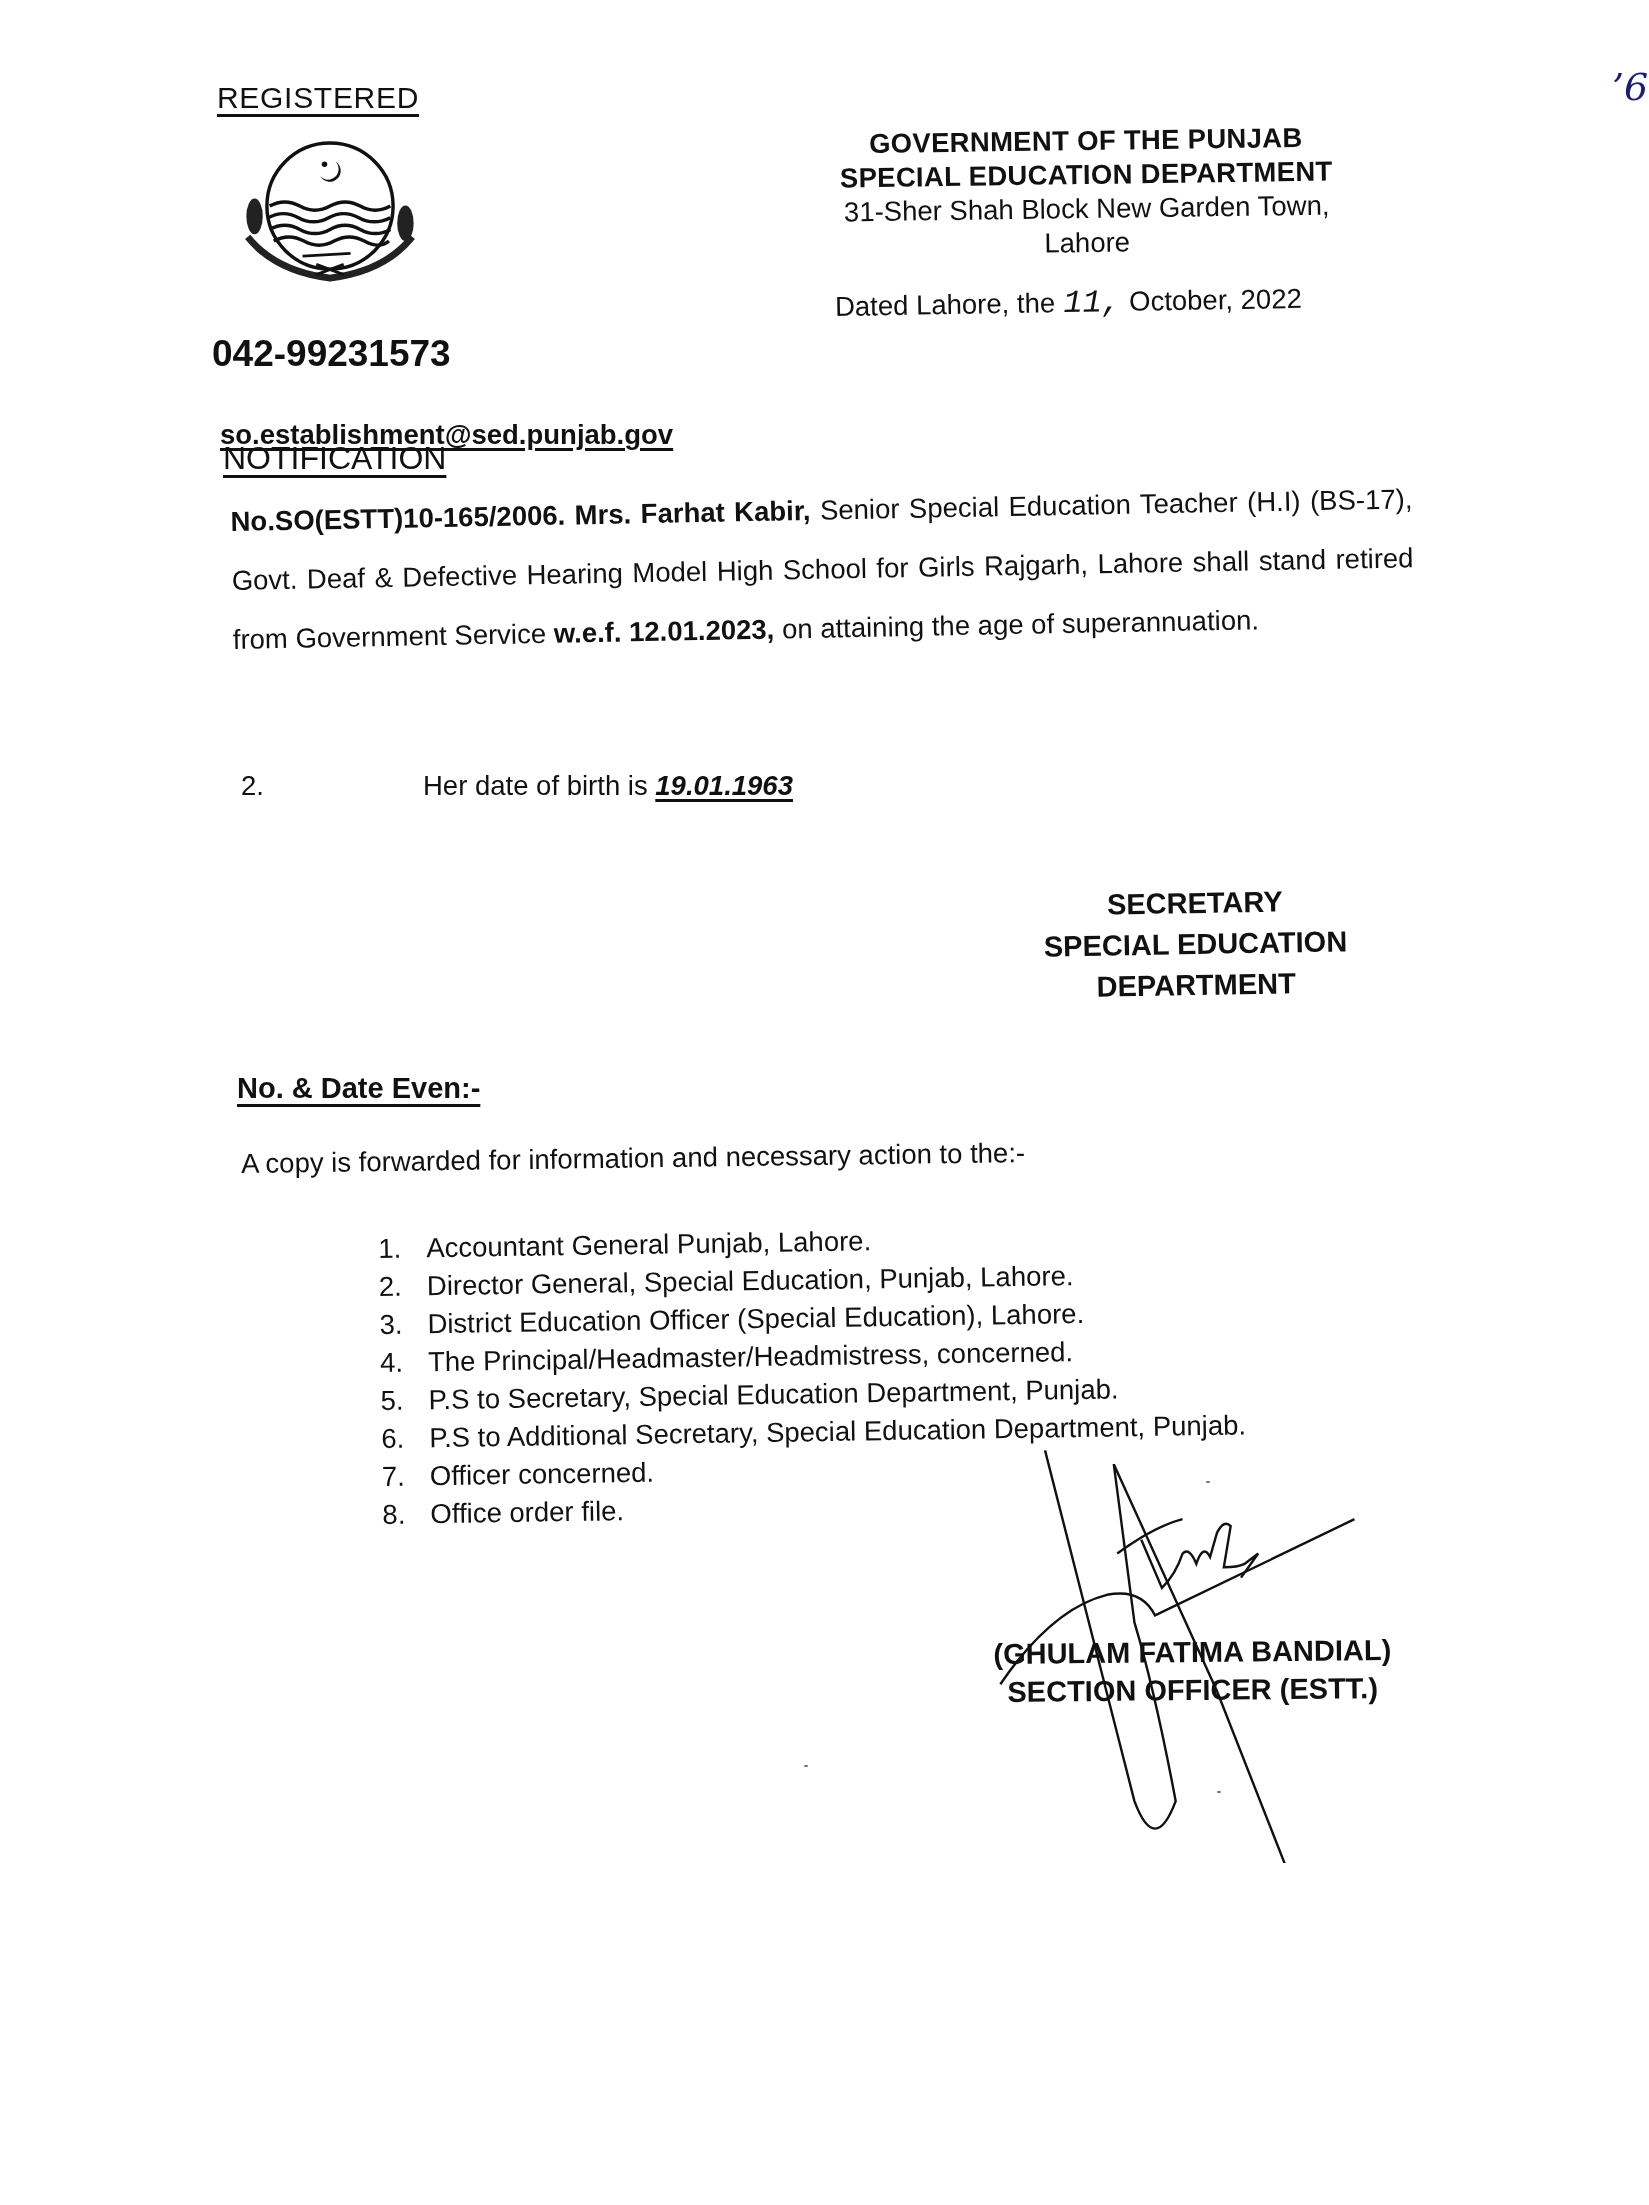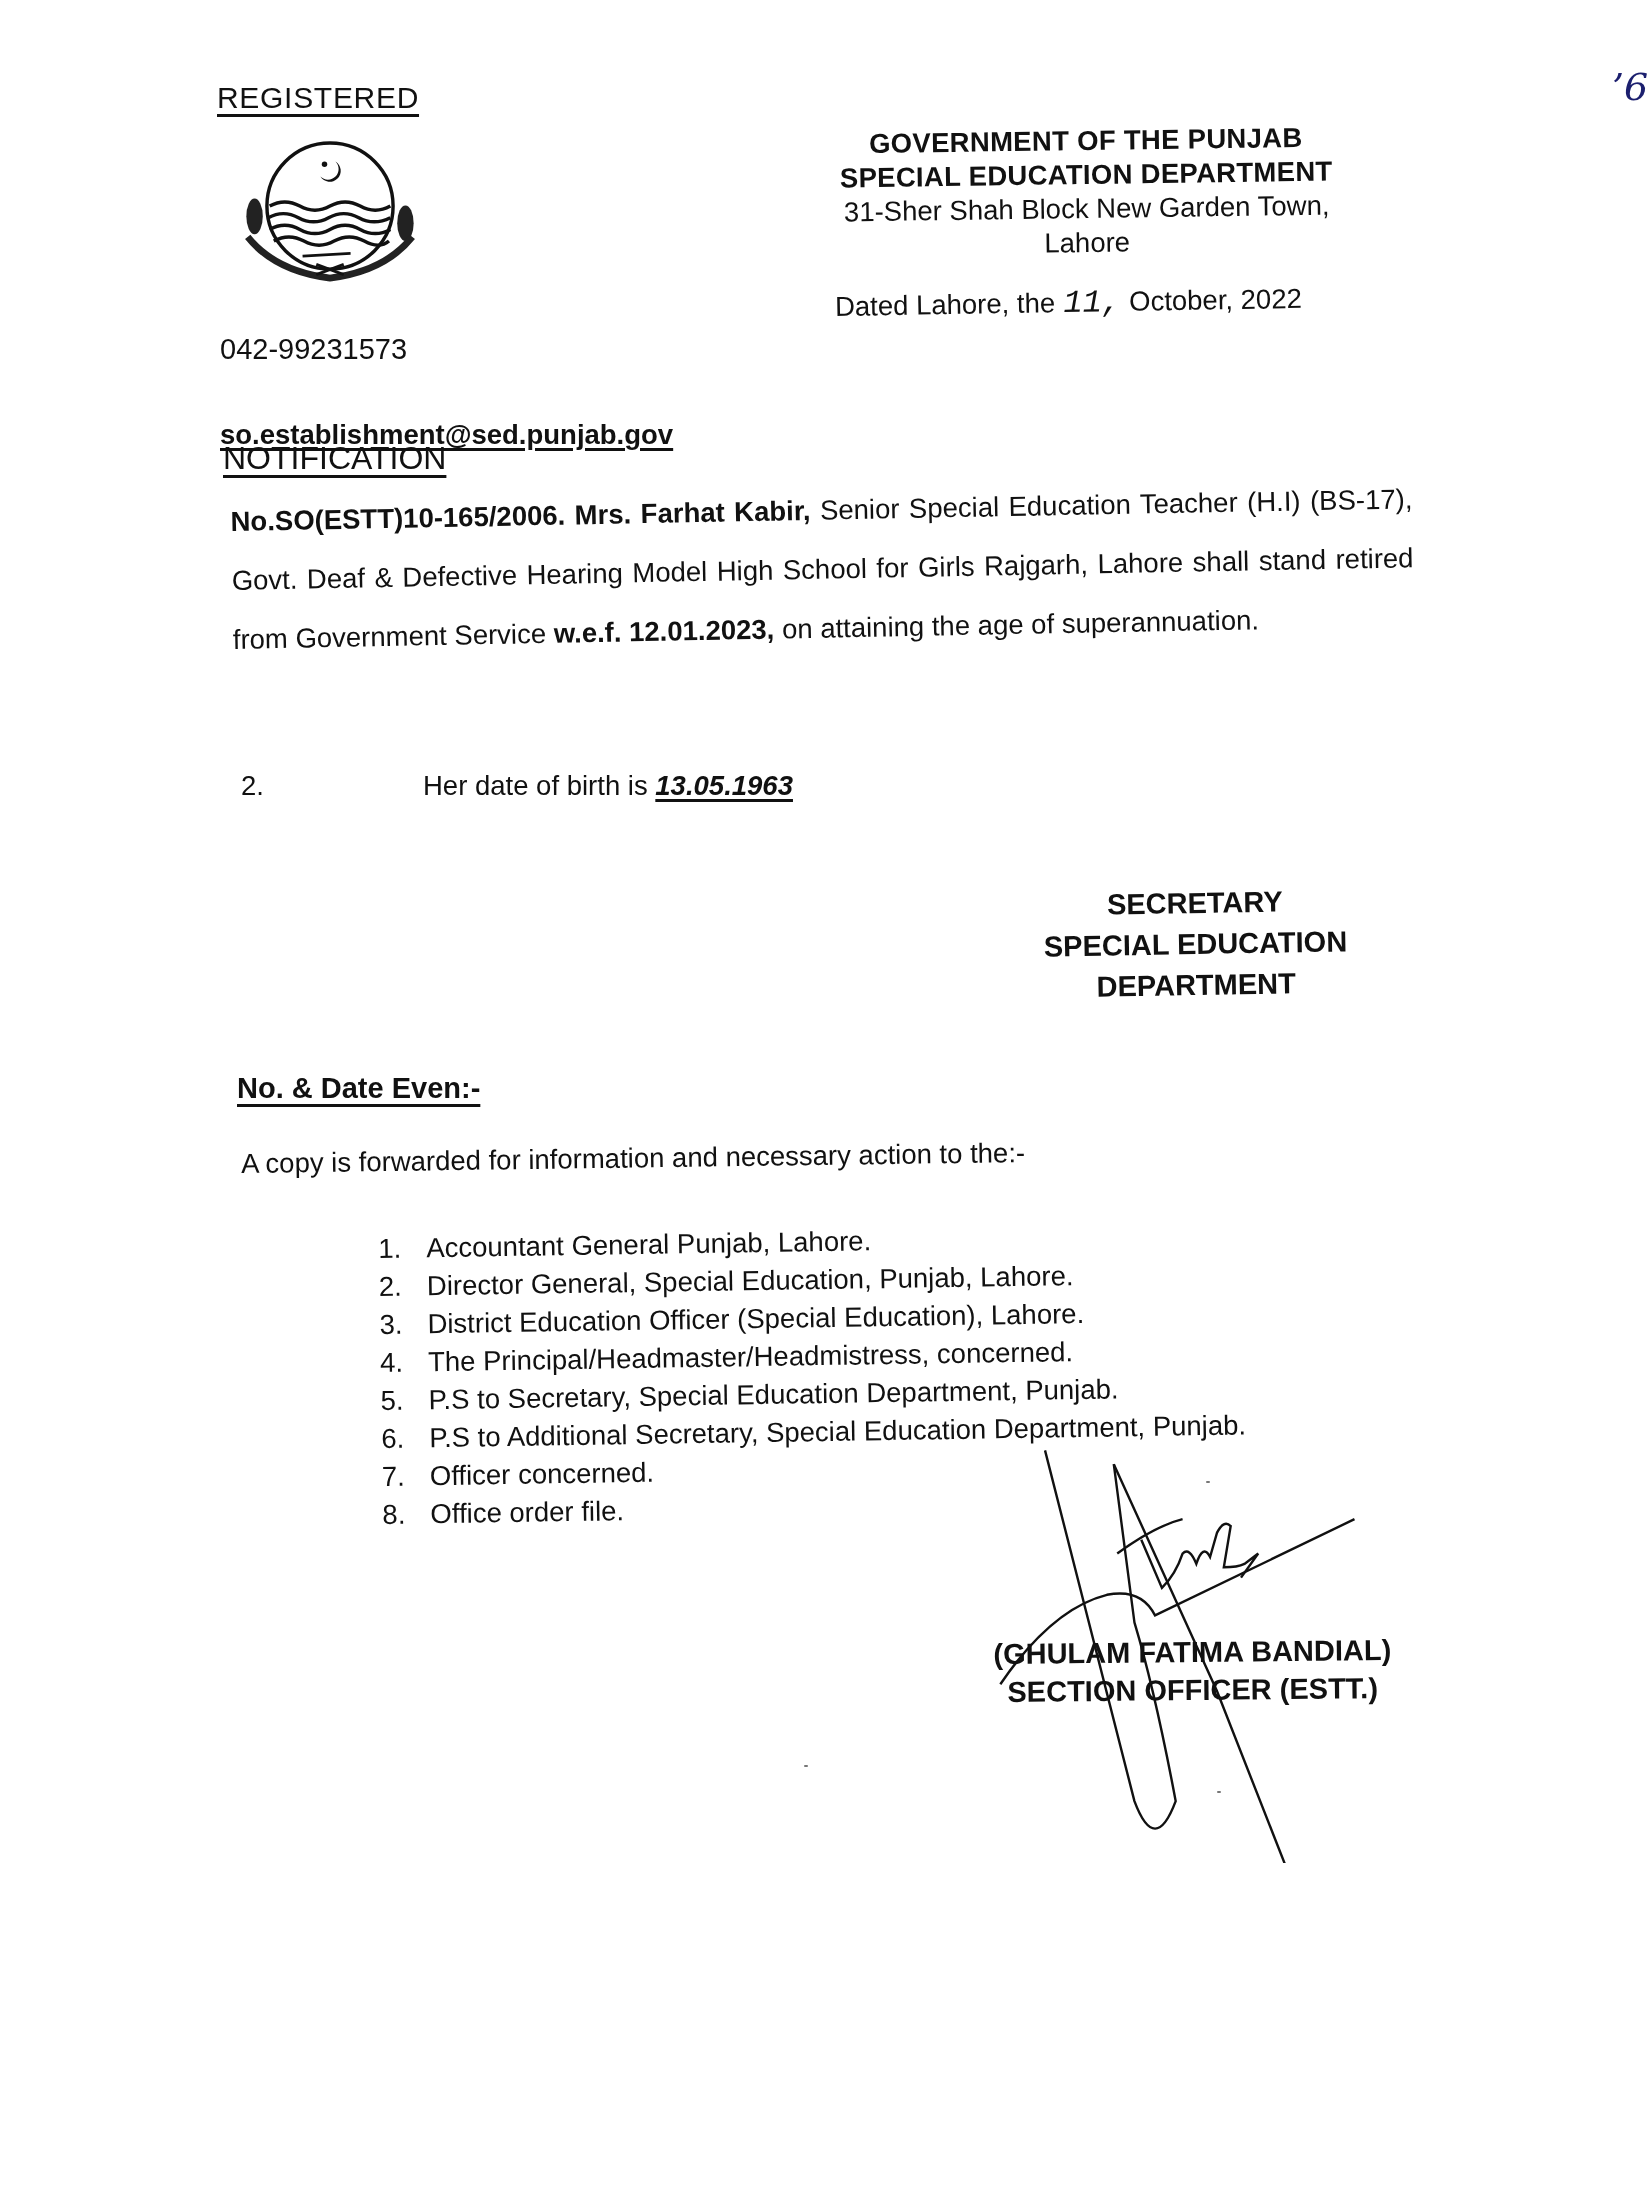--- a/index.html
+++ b/index.html
@@ -6,21 +6,21 @@
   body { width: 1650px; height: 2205px; position: relative; overflow: hidden;
          font-family: "Liberation Sans", sans-serif; color: #111; }
   .abs { position: absolute; }
   .registered { left: 217px; top: 81px; font-size: 30px; text-decoration: underline; text-decoration-thickness: 2.7px; text-underline-offset: 5.5px; letter-spacing: 0.7px; }
   .emblem { left: 234px; top: 134px; width: 192px; height: 151px; }
   .header { left: 784px; top: 124px; width: 605px; text-align: center; transform: rotate(-0.8deg); }
   .header .l1, .header .l2 { font-size: 27.5px; font-weight: bold; line-height: 34px; letter-spacing: 0.3px; }
   .header .l3, .header .l4 { font-size: 27.5px; line-height: 34px; }
   .dated { left: 835px; top: 289px; font-size: 27.5px; transform: rotate(-1deg); transform-origin: left; }
   .dated .hand { font-family: Liberation Mono, monospace; font-style: italic; font-size: 32px; margin: 0 8.2px; }
-  .phone { left: 220px; top: 333px; font-size: 29px; font-weight: normal; }
+  .phone { left: 212px; top: 333px; font-size: 37px; font-weight: bold; }
   .email { left: 220px; top: 371px; font-size: 27.5px; font-weight: bold; text-decoration: underline; text-decoration-thickness: 2.7px; text-underline-offset: 4.1px; margin-top: 48px; }
   .notif-title { left: 223px; top: 440px; font-size: 32px; font-weight: normal; text-decoration: underline; text-decoration-thickness: 2.7px; text-underline-offset: 5.5px; }
   .body-para { left: 230px; top: 492px; width: 1182px; font-size: 27.5px; line-height: 59px; transform: rotate(-1.1deg); transform-origin: left top; text-align: justify; }
   .body-para b { font-weight: bold; }
   .para2 { left: 241px; top: 770px; font-size: 27.5px; }
   .para2 .num { display: inline-block; width: 182px; }
   .para2 .dob { font-style: italic; font-weight: bold; text-decoration: underline; text-decoration-thickness: 2.7px; text-underline-offset: 4.1px; }
   .secretary { left: 1017px; top: 883px; width: 357px; text-align: center; font-size: 29px; font-weight: bold; line-height: 41px; transform: rotate(-1deg); }
   .even { left: 237px; top: 1072px; font-size: 29px; font-weight: bold; text-decoration: underline; text-decoration-thickness: 2.7px; text-underline-offset: 5.5px; }
   .copy { left: 241px; top: 1148px; font-size: 27.5px; transform: rotate(-0.8deg); transform-origin: left; }
@@ -69,21 +69,21 @@
 <div class="abs email">so.establishment@sed.punjab.gov</div>
 
 <div class="abs notif-title">NOTIFICATION</div>
 
 <div class="abs body-para">
   <b>No.SO(ESTT)10-165/2006.</b>
   <b>Mrs. Farhat Kabir,</b><span> Senior Special Education Teacher (H.I) (BS-17), Govt. Deaf &amp; Defective Hearing Model High School for Girls Rajgarh, Lahore shall stand retired from Government  Service </span><b>w.e.f. 12.01.2023,</b><span> on attaining the age of superannuation.</span>
 </div>
 
 <div class="abs para2">
-  <span class="num">2.</span><span>Her date of birth is </span><span class="dob">13.05.1963</span>
+  <span class="num">2.</span><span>Her date of birth is </span><span class="dob">19.01.1963</span>
 </div>
 
 <div class="abs secretary">
   <div>SECRETARY</div>
   <div>SPECIAL EDUCATION</div>
   <div>DEPARTMENT</div>
 </div>
 
 <div class="abs even">No. &amp; Date Even:-</div>
 <div class="abs copy">A copy is forwarded for information and necessary action to the:-</div>

